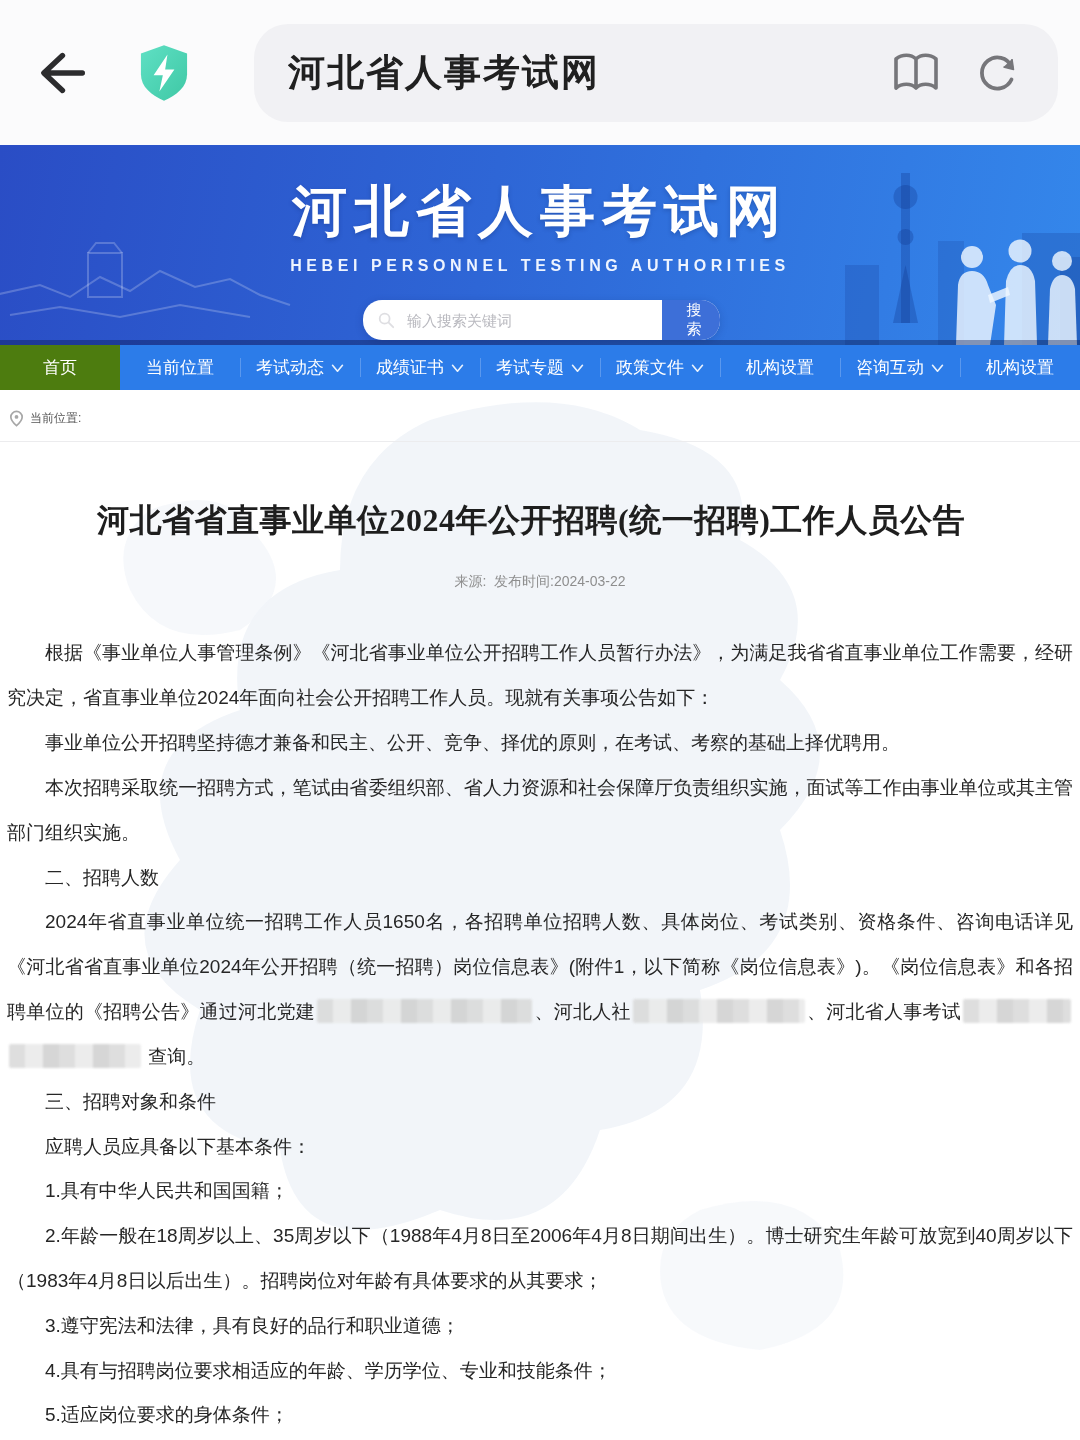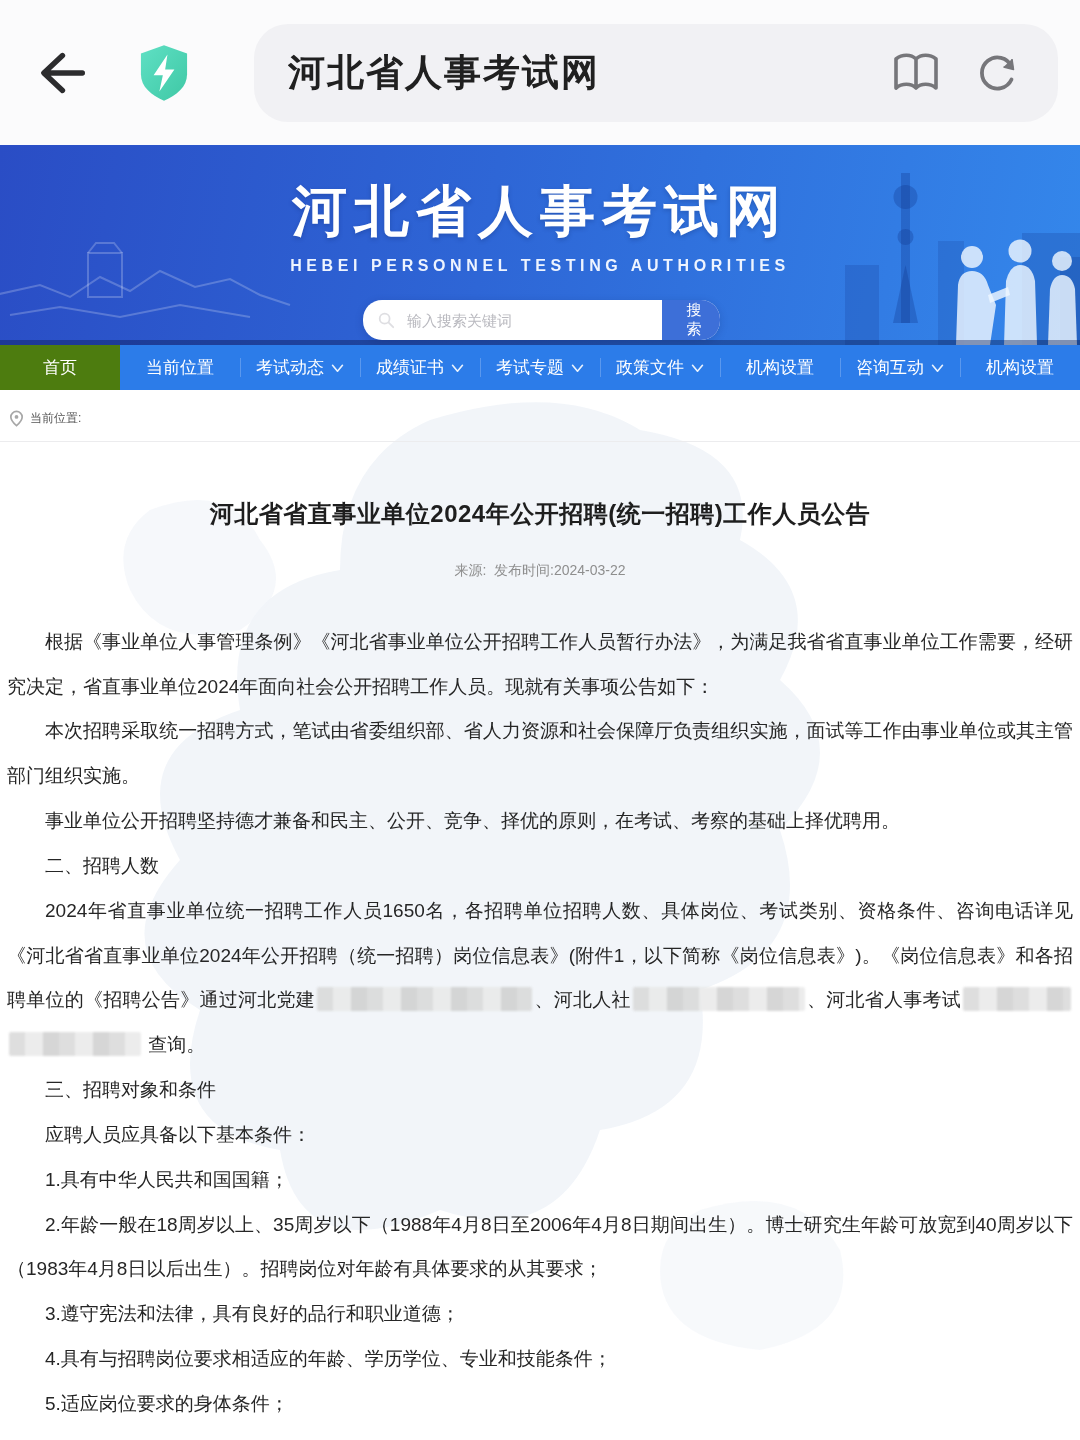--- a/index.html
+++ b/index.html
@@ -70,22 +70,22 @@
   .content{position:relative;background:#fff;height:1050px;overflow:hidden;}
   .map-watermark{position:absolute;left:0;top:0;width:100%;height:100%;pointer-events:none;}
   .breadcrumb{
     position:relative;display:flex;align-items:center;gap:5px;
     padding:20px 10px 14px 8px;border-bottom:1px solid #ececee;
     font-size:12px;color:#565656;
   }
   .pin-glyph{width:17px;height:17px;flex:0 0 auto;opacity:.75;}
   .article{position:relative;padding:0 7px;box-sizing:border-box;}
   .article-title{
-    text-align:center;margin:55px 90px 0;font-size:24px;font-weight:700;color:#1e1e1e;
-    line-height:1.45;letter-spacing:.5px;
+    text-align:left;margin:55px 90px 0;font-size:32px;font-weight:700;color:#1e1e1e;
+    line-height:1.45;letter-spacing:.5px;font-family:Liberation Serif, serif;
   }
   .article-meta{text-align:center;margin-top:30px;font-size:14px;color:#8e8e8e;white-space:pre;}
   .article-body{margin-top:40px;font-size:19px;color:#262626;line-height:2.36;text-align:justify;}
   .article-body p{margin:0;text-indent:2em;}
   .redacted{
     display:inline-block;height:24px;vertical-align:-5px;border-radius:2px;margin:0 2px;
     background:repeating-linear-gradient(90deg,#d9d9d9 0 16px,#e9e9e9 16px 34px,#cfcfcf 34px 50px);
     filter:blur(1.2px);opacity:.85;
   }
 </style>
@@ -230,22 +230,22 @@
       <circle cx="9" cy="7.3" r="2" fill="#8a8a8a"></circle>
     </svg>
     <span>当前位置:</span>
   </div>
 
   <div class="article">
     <div class="article-title">河北省省直事业单位2024年公开招聘(统一招聘)工作人员公告</div>
     <div class="article-meta">来源:  发布时间:2024-03-22</div>
     <div class="article-body">
         <p>根据《事业单位人事管理条例》《河北省事业单位公开招聘工作人员暂行办法》，为满足我省省直事业单位工作需要，经研究决定，省直事业单位2024年面向社会公开招聘工作人员。现就有关事项公告如下：</p>
+        <p>事业单位公开招聘坚持德才兼备和民主、公开、竞争、择优的原则，在考试、考察的基础上择优聘用。</p>
         <p>本次招聘采取统一招聘方式，笔试由省委组织部、省人力资源和社会保障厅负责组织实施，面试等工作由事业单位或其主管部门组织实施。</p>
-        <p>事业单位公开招聘坚持德才兼备和民主、公开、竞争、择优的原则，在考试、考察的基础上择优聘用。</p>
         <p>二、招聘人数</p>
         <p>2024年省直事业单位统一招聘工作人员1650名，各招聘单位招聘人数、具体岗位、考试类别、资格条件、咨询电话详见《河北省省直事业单位2024年公开招聘（统一招聘）岗位信息表》(附件1，以下简称《岗位信息表》)。《岗位信息表》和各招聘单位的《招聘公告》通过河北党建<span class="redacted" style="width: 215px;"></span>、河北人社<span class="redacted" style="width: 172px;"></span>、河北省人事考试<span class="redacted" style="width: 108px;"></span> <span class="redacted" style="width: 132px;"></span> 查询。</p>
         <p>三、招聘对象和条件</p>
         <p>应聘人员应具备以下基本条件：</p>
         <p>1.具有中华人民共和国国籍；</p>
         <p>2.年龄一般在18周岁以上、35周岁以下（1988年4月8日至2006年4月8日期间出生）。博士研究生年龄可放宽到40周岁以下（1983年4月8日以后出生）。招聘岗位对年龄有具体要求的从其要求；</p>
         <p>3.遵守宪法和法律，具有良好的品行和职业道德；</p>
         <p>4.具有与招聘岗位要求相适应的年龄、学历学位、专业和技能条件；</p>
         <p>5.适应岗位要求的身体条件；</p>
       </div>

